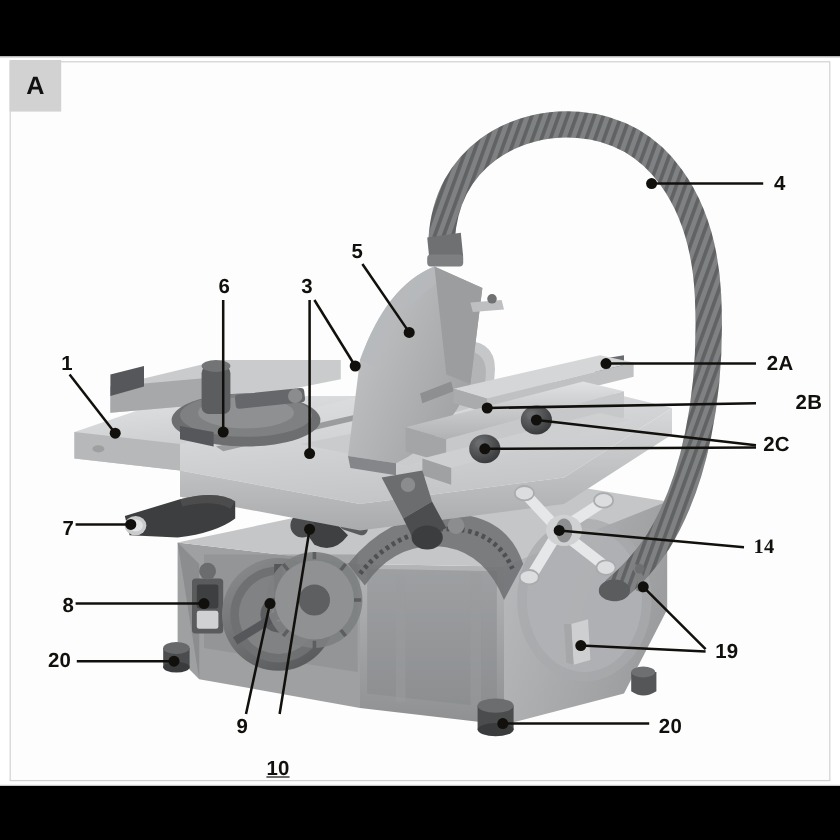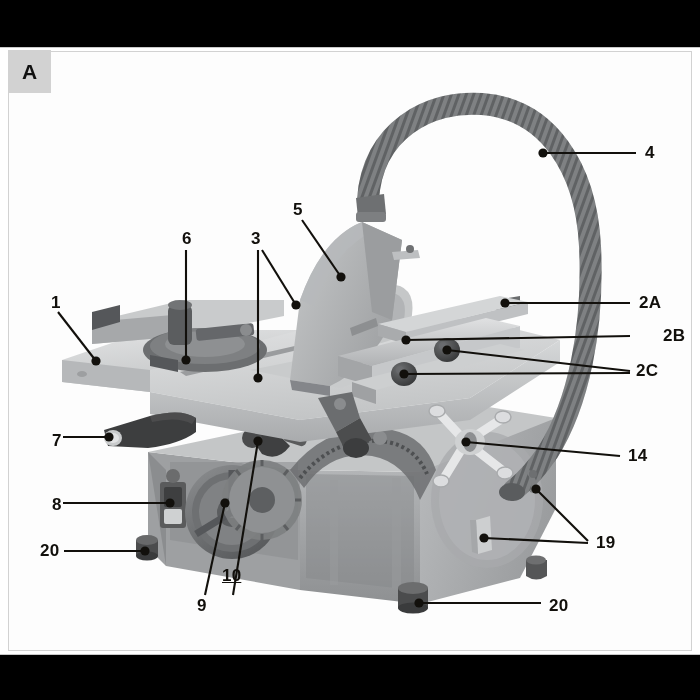--- a/index.html
+++ b/index.html
@@ -396,27 +396,27 @@
         <line x1="541" y1="603" x2="419" y2="603"></line>
         <circle cx="419" cy="603" r="4.6" stroke="none"></circle>
       </g>
   </svg>
 
   <div id="labels">
       <div class="callout" style="left: 645px; top: 144px;">4</div>
       <div class="callout" style="left: 639px; top: 294px;">2A</div>
       <div class="callout" style="left: 639px; top: 327px; margin-left: 24px;">2B</div>
       <div class="callout" style="left: 636px; top: 362px;">2C</div>
-      <div class="callout" style="left: 628px; top: 447px;">14</div>
+      <div class="callout" style="left: 628px; top: 447px; font-family: Liberation Serif, serif;">14</div>
       <div class="callout" style="left: 596px; top: 534px;">19</div>
       <div class="callout" style="left: 51px; top: 294px;">1</div>
       <div class="callout" style="left: 52px; top: 432px;">7</div>
       <div class="callout" style="left: 52px; top: 496px;">8</div>
       <div class="callout" style="left: 40px; top: 542px;">20</div>
       <div class="callout" style="left: 182px; top: 230px;">6</div>
       <div class="callout" style="left: 251px; top: 230px;">3</div>
       <div class="callout" style="left: 293px; top: 201px;">5</div>
       <div class="callout" style="left: 197px; top: 597px;">9</div>
-      <div class="callout" style="left: 222px; top: 567px; text-decoration: underline;">10</div>
+      <div class="callout" style="left: 222px; top: 632px; text-decoration: underline;">10</div>
       <div class="callout" style="left: 549px; top: 597px;">20</div>
     </div>
 
 </div>
 
 </body></html>

